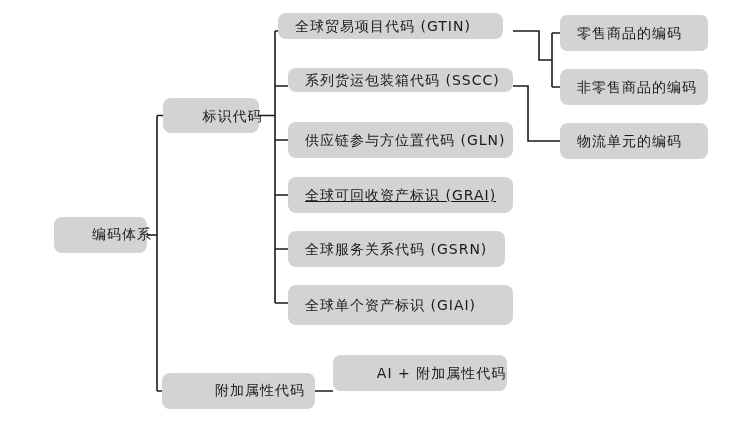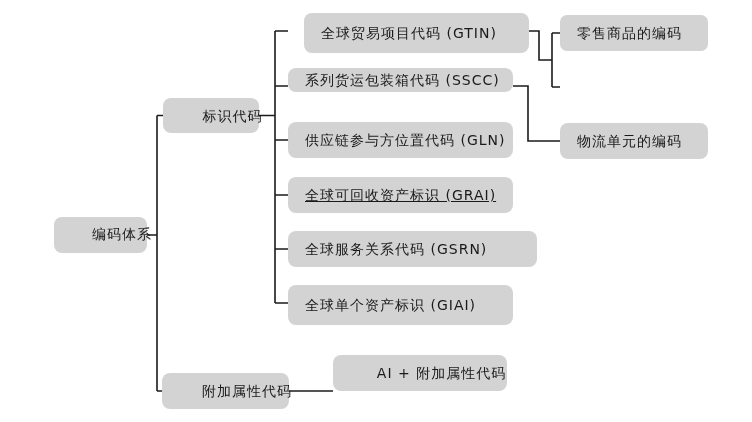--- a/index.html
+++ b/index.html
@@ -61,34 +61,35 @@
 
     <path d="M513,86 H528 V141 H560"></path>
 
     <path d="M289,391 H333"></path>
   </svg>
 
   <div class="node centered" style="left:54px; top:217px; width:93px; height:36px;font-family:Liberation Mono, monospace;">编码体系</div>
 
   <div class="node centered" style="left:163px; top:98px; width:96px; height:35px;">标识代码</div>
 
-  <div class="node centered" style="left:162px; top:373px; width:127px; height:36px;">附加属性代码</div>
+  <div class="node centered" style="left:162px; top:373px; width:153px; height:36px;font-family:Liberation Serif, serif;">附加属性代码</div>
 
-  <div class="node pad-left" style="left:304px; top:13px; width:225px; height:40px;">全球贸易项目代码 (GTIN)</div>
+  <div class="node pad-left" style="left:278px; top:13px; width:225px; height:26px;">全球贸易项目代码 (GTIN)</div>
 
   <div class="node pad-left" style="left:288px; top:68px; width:225px; height:24px;">系列货运包装箱代码 (SSCC)</div>
 
   <div class="node pad-left" style="left:288px; top:122px; width:225px; height:36px;">供应链参与方位置代码 (GLN)</div>
 
   <div class="node pad-left" style="left:288px; top:177px; width:225px; height:36px;text-decoration:underline;">全球可回收资产标识 (GRAI)</div>
 
-  <div class="node pad-left" style="left:288px; top:231px; width:249px; height:36px;">全球服务关系代码 (GSRN)</div>
+  <div class="node pad-left" style="left:288px; top:231px; width:217px; height:36px;">全球服务关系代码 (GSRN)</div>
 
   <div class="node pad-left" style="left:288px; top:285px; width:225px; height:40px;">全球单个资产标识 (GIAI)</div>
 
   <div class="node pad-left" style="left:560px; top:15px; width:148px; height:36px;border-radius:7px;">零售商品的编码</div>
 
+  <div class="node pad-left" style="left:560px; top:69px; width:148px; height:36px;">非零售商品的编码</div>
 
   <div class="node pad-left" style="left:560px; top:123px; width:148px; height:36px;">物流单元的编码</div>
 
   <div class="node centered" style="left:333px; top:355px; width:174px; height:36px;">AI + 附加属性代码</div>
 
 </div>
 
 </body></html>

